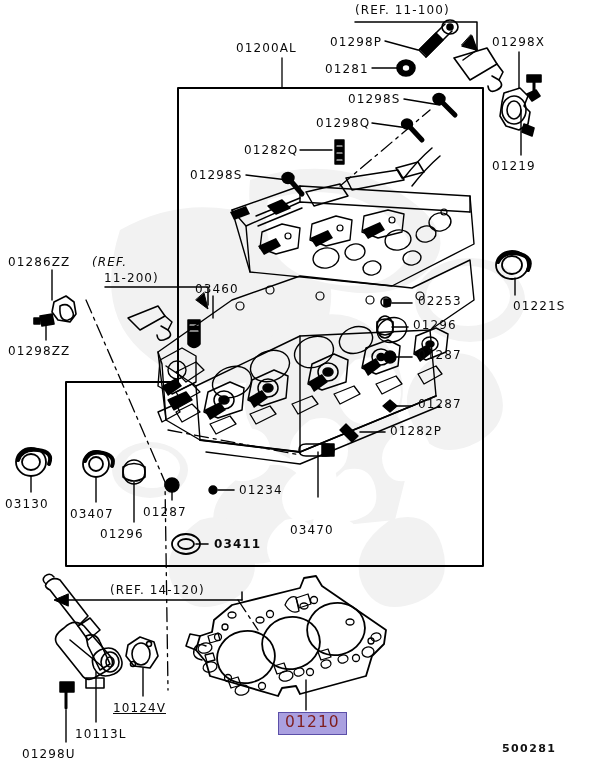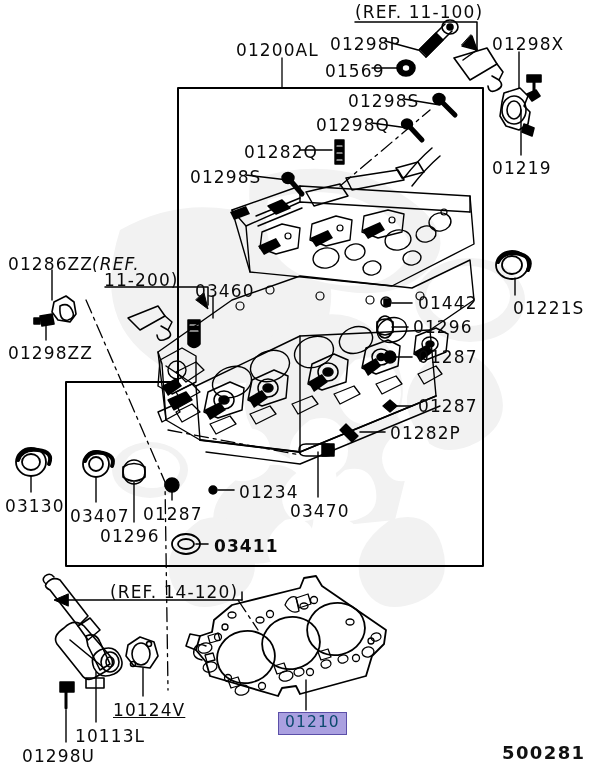--- a/index.html
+++ b/index.html
@@ -1,25 +1,25 @@
 <!DOCTYPE html>
 <html><head>
 <meta charset="utf-8">
 <style>
   html,body{margin:0;padding:0;background:#ffffff;}
   body{width:609px;height:768px;position:relative;overflow:hidden;
        font-family:"DejaVu Sans","Liberation Sans",sans-serif;color:#000;}
   #stage{position:absolute;left:0;top:0;width:609px;height:768px;}
   svg.layer{position:absolute;left:0;top:0;width:609px;height:768px;}
-  .lbl{position:absolute;white-space:nowrap;font-size:17px;letter-spacing:1.1px;
+  .lbl{position:absolute;white-space:nowrap;font-size:12px;letter-spacing:1.1px;
        font-weight:400;line-height:1;color:#0a0a0a;}
   .hl{position:absolute;background:#aaa0e0;border:1.5px solid #5b4fa8;
       color:#10104a;font-size:15.5px;letter-spacing:1.1px;padding:2px 6px 3px 6px;
       line-height:1;}
-  .code{position:absolute;font-size:18px;letter-spacing:1.4px;font-weight:700;color:#111;}
+  .code{position:absolute;font-size:11px;letter-spacing:1.4px;font-weight:700;color:#111;}
 </style>
 </head>
 <body>
 
 <div id="stage">
 
   <svg class="layer" viewBox="0 0 609 768">
     <g fill="#f2f2f2" stroke="none">
       <path d="M120 230 q70 -40 150 -10 q70 26 60 90 q-8 56 -70 70 q-70 16 -120 -30 q-45 -42 -20 -120z"></path>
       <path d="M300 320 q60 -20 90 30 q30 50 -10 90 q-44 44 -100 14 q-50 -28 -30 -84 q12 -36 50 -50z"></path>
@@ -410,45 +410,45 @@
   </svg>
 
   <div class="lbl" style="left:355px;top:4px;">(REF. 11-100)</div>
   <div class="lbl" style="left:92px;top:256px;font-style:italic;">(REF.</div>
   <div class="lbl" style="left:104px;top:272px;">11-200)</div>
   <div class="lbl" style="left:110px;top:584px;">(REF. 14-120)</div>
 
   <div id="callouts">
       <div class="lbl" style="left: 236px; top: 42px;">01200AL</div>
       <div class="lbl" style="left: 330px; top: 36px;">01298P</div>
-      <div class="lbl" style="left: 325px; top: 63px;">01569</div>
+      <div class="lbl" style="left: 325px; top: 63px;">01281</div>
       <div class="lbl" style="left: 492px; top: 36px;">01298X</div>
       <div class="lbl" style="left: 492px; top: 160px;">01219</div>
       <div class="lbl" style="left: 348px; top: 93px;">01298S</div>
       <div class="lbl" style="left: 316px; top: 117px;">01298Q</div>
       <div class="lbl" style="left: 244px; top: 144px;">01282Q</div>
       <div class="lbl" style="left: 190px; top: 169px;">01298S</div>
       <div class="lbl" style="left: 8px; top: 256px;">01286ZZ</div>
       <div class="lbl" style="left: 8px; top: 345px;">01298ZZ</div>
       <div class="lbl" style="left: 195px; top: 283px;">03460</div>
-      <div class="lbl" style="left: 418px; top: 295px;">01442</div>
+      <div class="lbl" style="left: 418px; top: 295px;">02253</div>
       <div class="lbl" style="left: 413px; top: 319px;">01296</div>
       <div class="lbl" style="left: 418px; top: 349px;">01287</div>
       <div class="lbl" style="left: 418px; top: 398px;">01287</div>
       <div class="lbl" style="left: 390px; top: 425px;">01282P</div>
       <div class="lbl" style="left: 513px; top: 300px;">01221S</div>
       <div class="lbl" style="left: 5px; top: 498px;">03130</div>
       <div class="lbl" style="left: 70px; top: 508px;">03407</div>
       <div class="lbl" style="left: 100px; top: 528px;">01296</div>
       <div class="lbl" style="left: 143px; top: 506px;">01287</div>
       <div class="lbl" style="left: 239px; top: 484px;">01234</div>
-      <div class="lbl" style="left: 290px; top: 503px;">03470</div>
+      <div class="lbl" style="left: 290px; top: 524px;">03470</div>
       <div class="lbl" style="left: 214px; top: 538px; font-weight: bold;">03411</div>
       <div class="lbl" style="left: 113px; top: 702px; text-decoration: underline;">10124V</div>
       <div class="lbl" style="left: 75px; top: 728px;">10113L</div>
       <div class="lbl" style="left: 22px; top: 748px;">01298U</div>
     </div>
 
-  <div class="hl" id="hl-part" style="left: 278px; top: 712px; background: rgb(170, 160, 224); border-color: rgb(91, 79, 168); color: #0c4a6e;">01210</div>
+  <div class="hl" id="hl-part" style="left: 278px; top: 712px; background: rgb(170, 160, 224); border-color: rgb(91, 79, 168); color: #7f1d1d;">01210</div>
 
   <div class="code" id="drawing-code" style="left: 502px; top: 742px;">500281</div>
 
 </div>
 
 </body></html>

